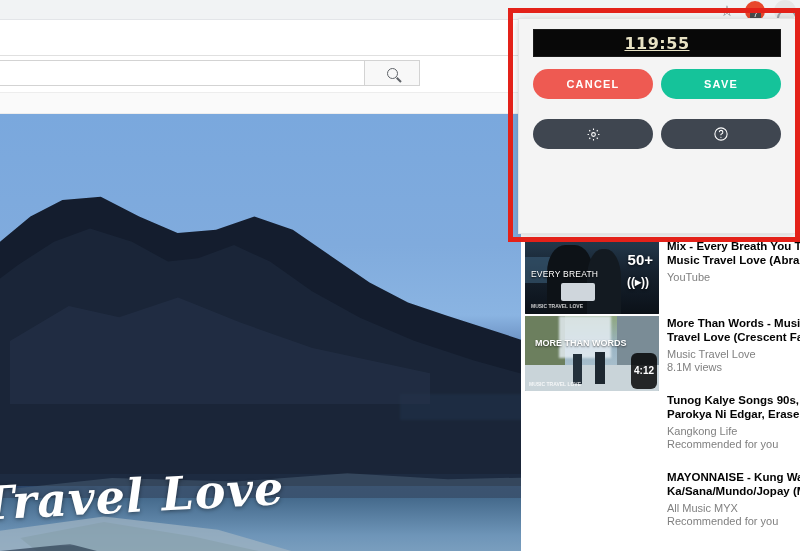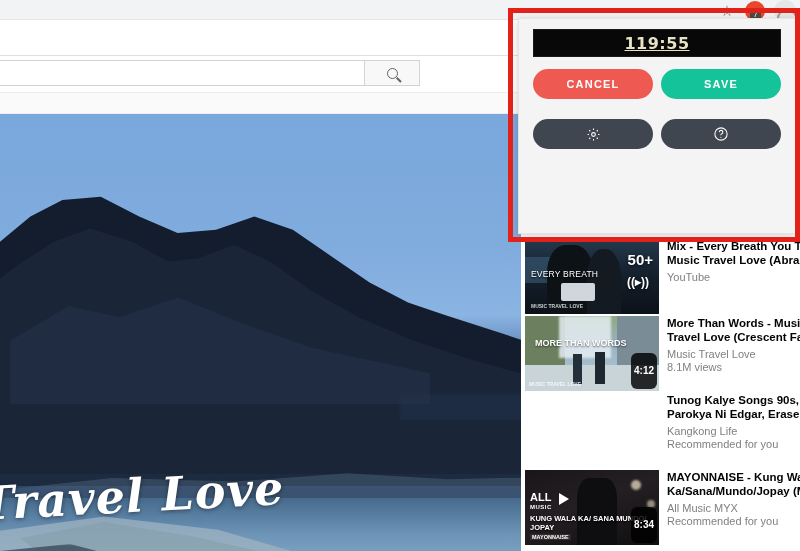--- a/index.html
+++ b/index.html
@@ -358,38 +358,20 @@
         <div class="rel-title">
           <span>Tunog Kalye Songs 90s,</span>
           <span>Parokya Ni Edgar, Eraserhead</span>
         </div>
         <div class="rel-channel">Kangkong Life</div>
         <div class="rel-views">Recommended for you</div>
       </div>
     </div>
 
     <div class="rel-item" style="top:356px;">
-      <div class="thumb">
-        <div class="t4">
-          <div class="spot1"></div>
-          <div class="spot2"></div>
-          <div class="man"></div>
-          <div class="alltxt">
-            <span>ALL</span>
-            <small>MUSIC</small>
-          </div>
-          <div class="play"></div>
-          <div class="t4l1">
-            <span>KUNG WALA KA/ SANA</span>
-            <span>MUNDO/ JOPAY</span>
-          </div>
-          <div class="t4l2">MAYONNAISE</div>
-        </div>
-        <div class="dur">8:34</div>
-      </div>
       <div class="thumb-meta">
         <div class="rel-title">
           <span>MAYONNAISE - Kung Wala</span>
           <span>Ka/Sana/Mundo/Jopay (MY</span>
         </div>
         <div class="rel-channel">All Music MYX</div>
         <div class="rel-views">Recommended for you</div>
       </div>
     </div>
 

